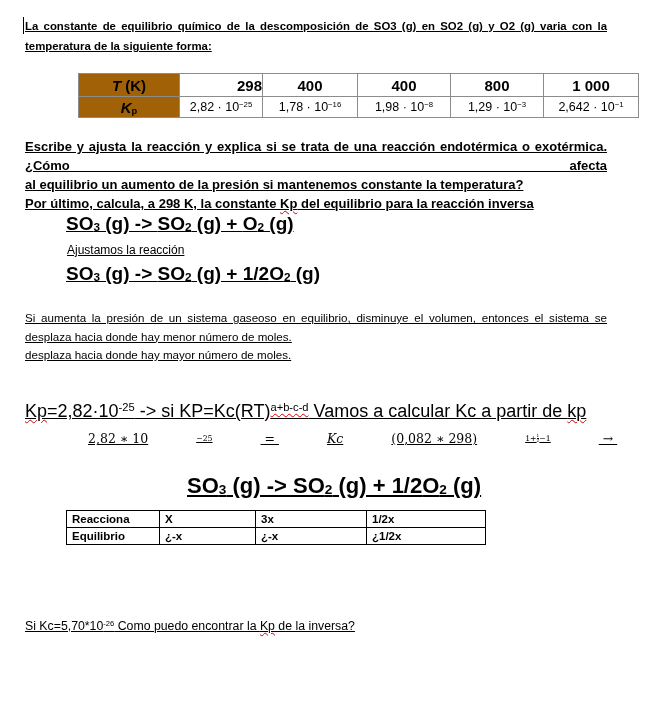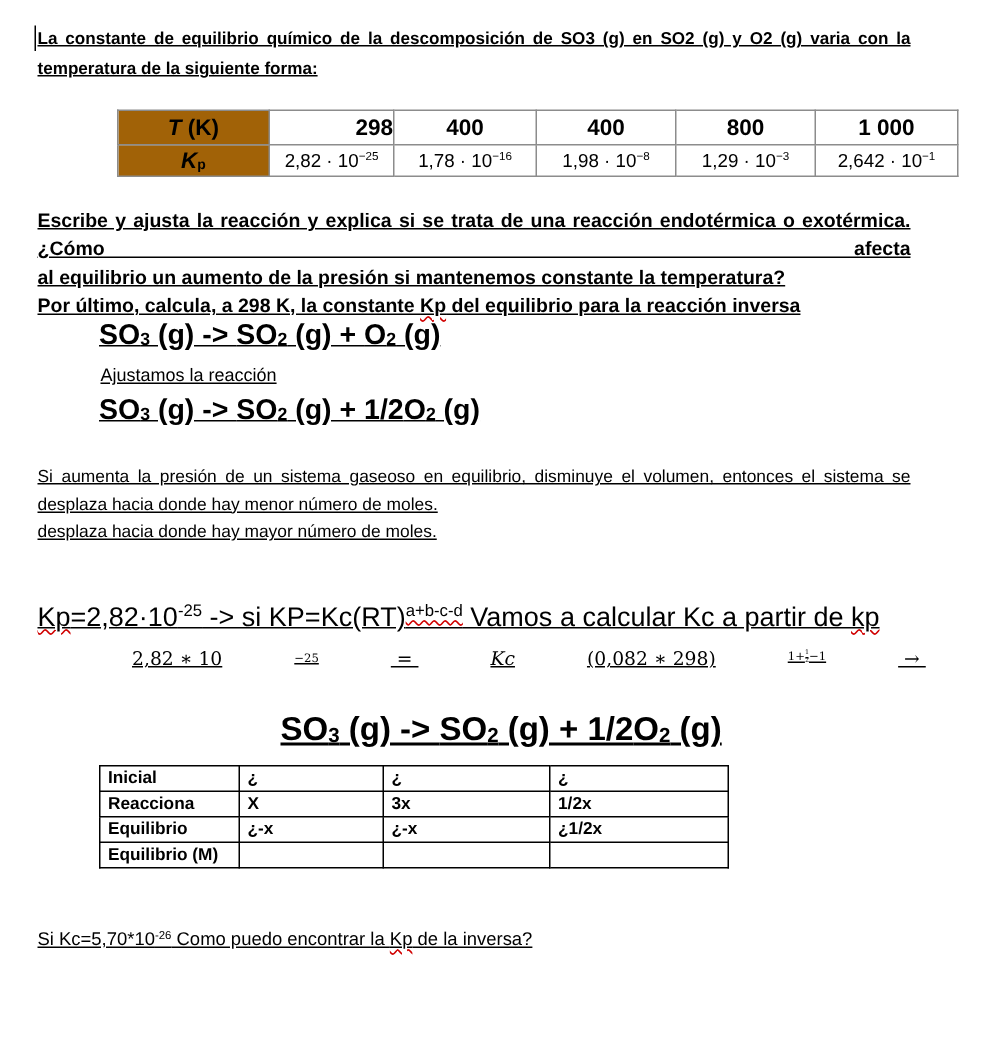--- a/index.html
+++ b/index.html
@@ -127,42 +127,30 @@
     <span style="white-space:pre"> → 5,70 ∗ 10</span>
     <sup>−26</sup>
 </div>
 
 <div class="abs eq-big eq3">
   <span>SO</span><sub>3</sub><span> (g) -&gt; </span><span>SO</span><sub>2</sub><span> (g) + 1/2</span><span>O</span><sub>2</sub><span> (g)</span>
 </div>
 
 <table class="ice">
   <tbody>
-      <tr>
-    <td class="l">Inicial</td>
-    <td class="a">¿</td>
-    <td class="b">¿</td>
-    <td class="c">¿</td>
-  </tr>
   <tr>
     <td class="l">Reacciona</td>
     <td class="a">X</td>
     <td class="b">3x</td>
     <td class="c">1/2x</td>
   </tr>
   <tr>
     <td class="l">Equilibrio</td>
     <td class="a">¿-x</td>
     <td class="b">¿-x</td>
     <td class="c">¿1/2x</td>
   </tr>
-  <tr>
-    <td class="l">Equilibrio (M)</td>
-    <td class="a"></td>
-    <td class="b"></td>
-    <td class="c"></td>
-  </tr>
 </tbody>
   </table>
 
 <div class="abs final">
   <span>Si Kc=5,70*10</span><sup>-26</sup><span> Como puedo encontrar la </span><span class="squig">Kp</span><span> de la inversa?</span>
 </div>
 
 </body></html>

